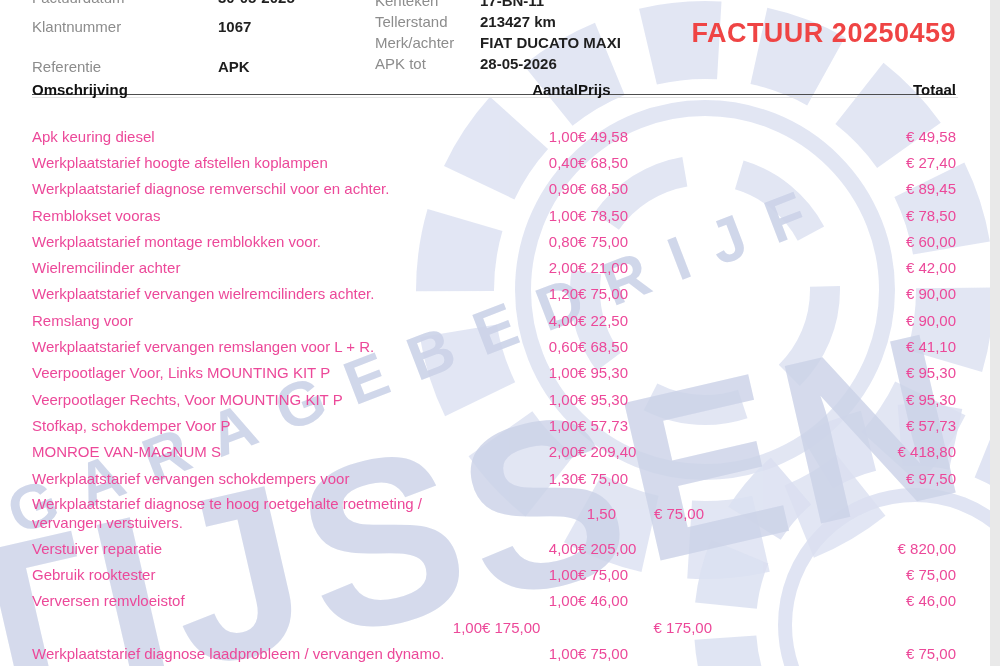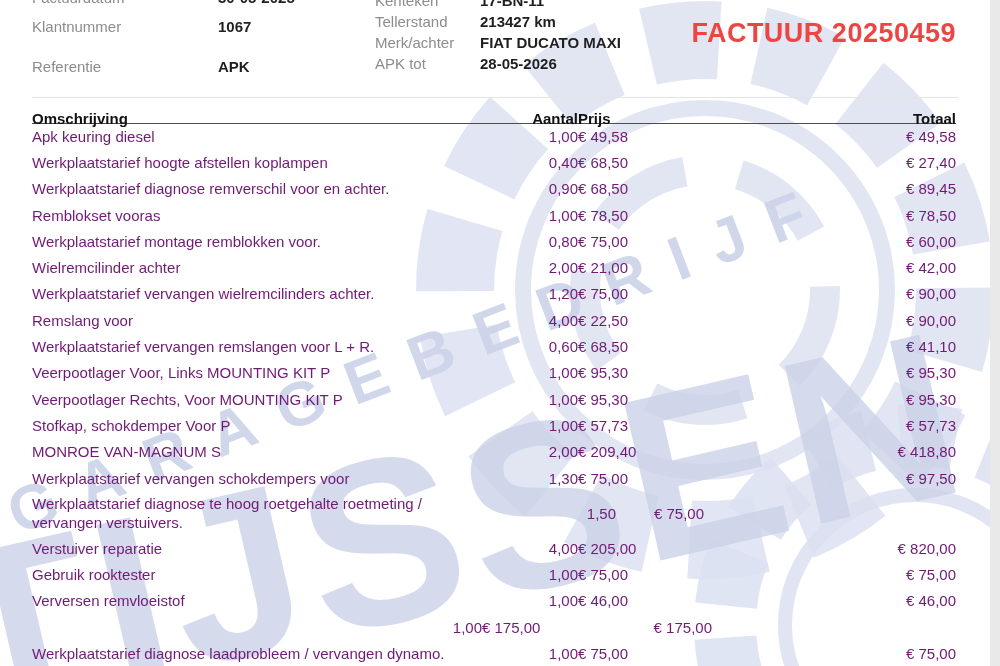--- a/index.html
+++ b/index.html
@@ -63,38 +63,38 @@
     grid-template-columns: 450px 96px 134px 244px;
     align-items: center;
   }
   .col-desc  { text-align: left; padding-right: 8px; }
   .col-qty   { text-align: right; }
   .col-price { text-align: left; }
   .col-total { text-align: right; }
 
   .table-head {
     position: absolute;
-    left: 32px; top: 110px;
+    left: 32px; top: 81px;
     width: 924px;
     height: 14px;
     font-size: 15px;
     font-weight: bold;
     color: #111;
     border-bottom: 1px solid #4d4d4d;
   }
   .table-body {
     position: absolute;
     left: 32px; top: 123px;
     width: 924px;
   }
   .table-row {
     min-height: 26.3px;
     font-size: 15px;
     line-height: 19px;
-    color: #701a75;
+    color: #ec4899;
   }
   .table-row.tall { padding: 3px 0; gap: 38px; }
 </style>
 </head>
 <body>
 
 <div class="page">
 
   <div class="watermark">
     <svg width="1000" height="666" viewBox="0 0 1000 666" xmlns="http://www.w3.org/2000/svg">

